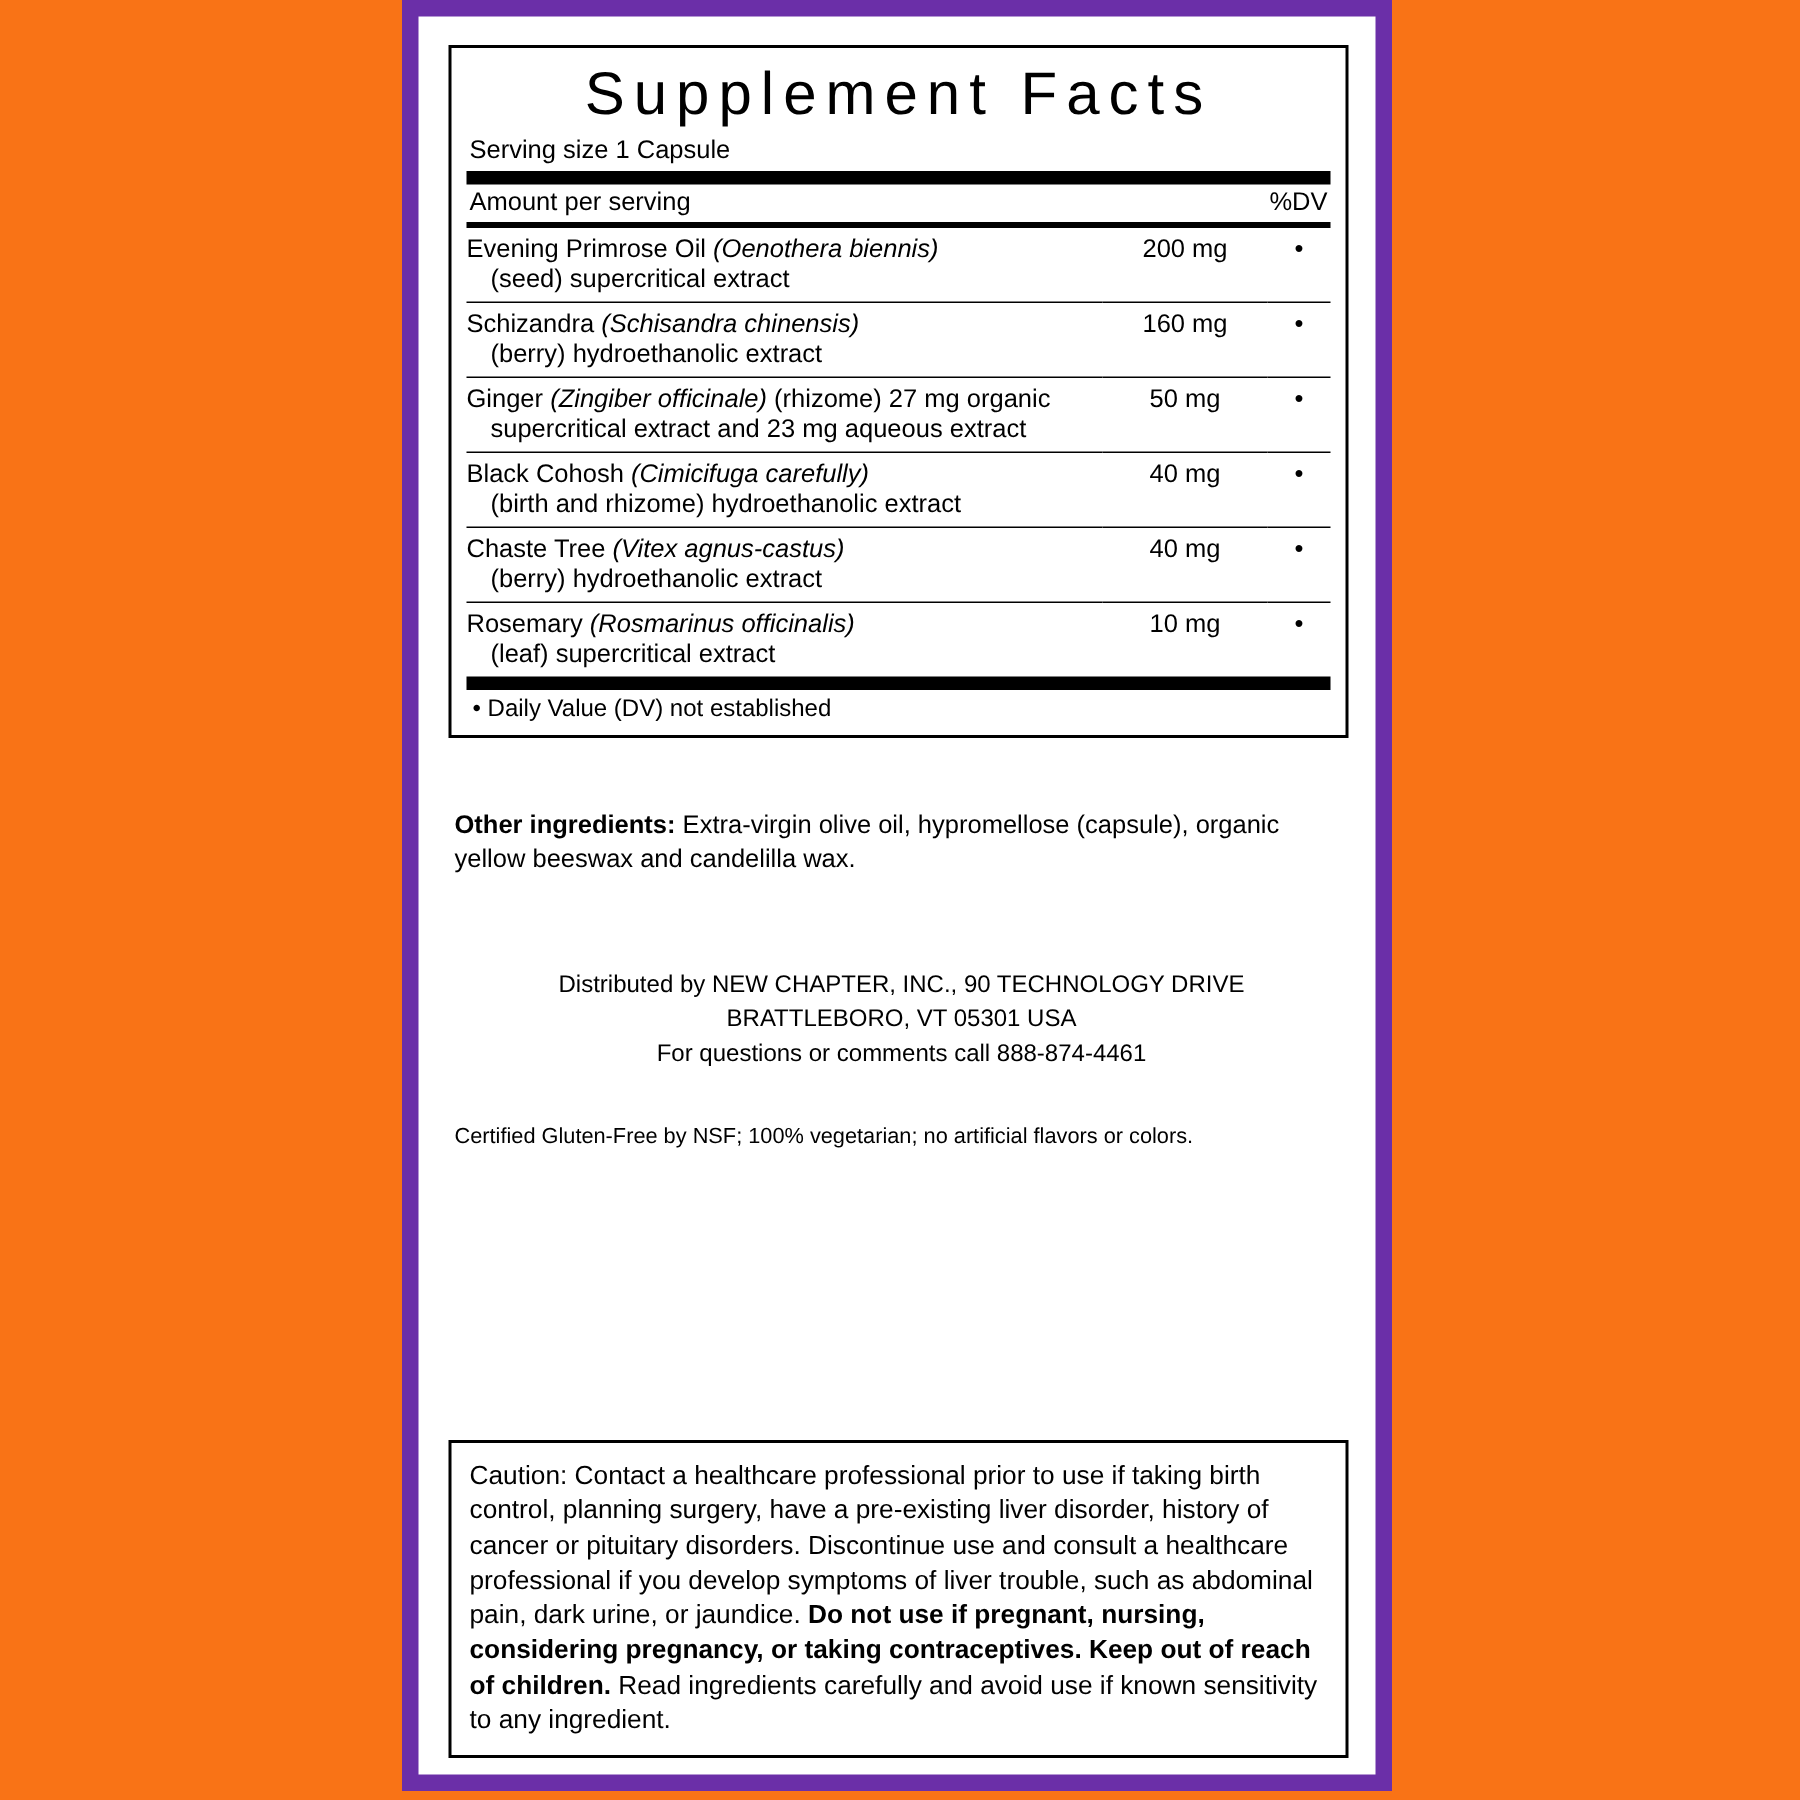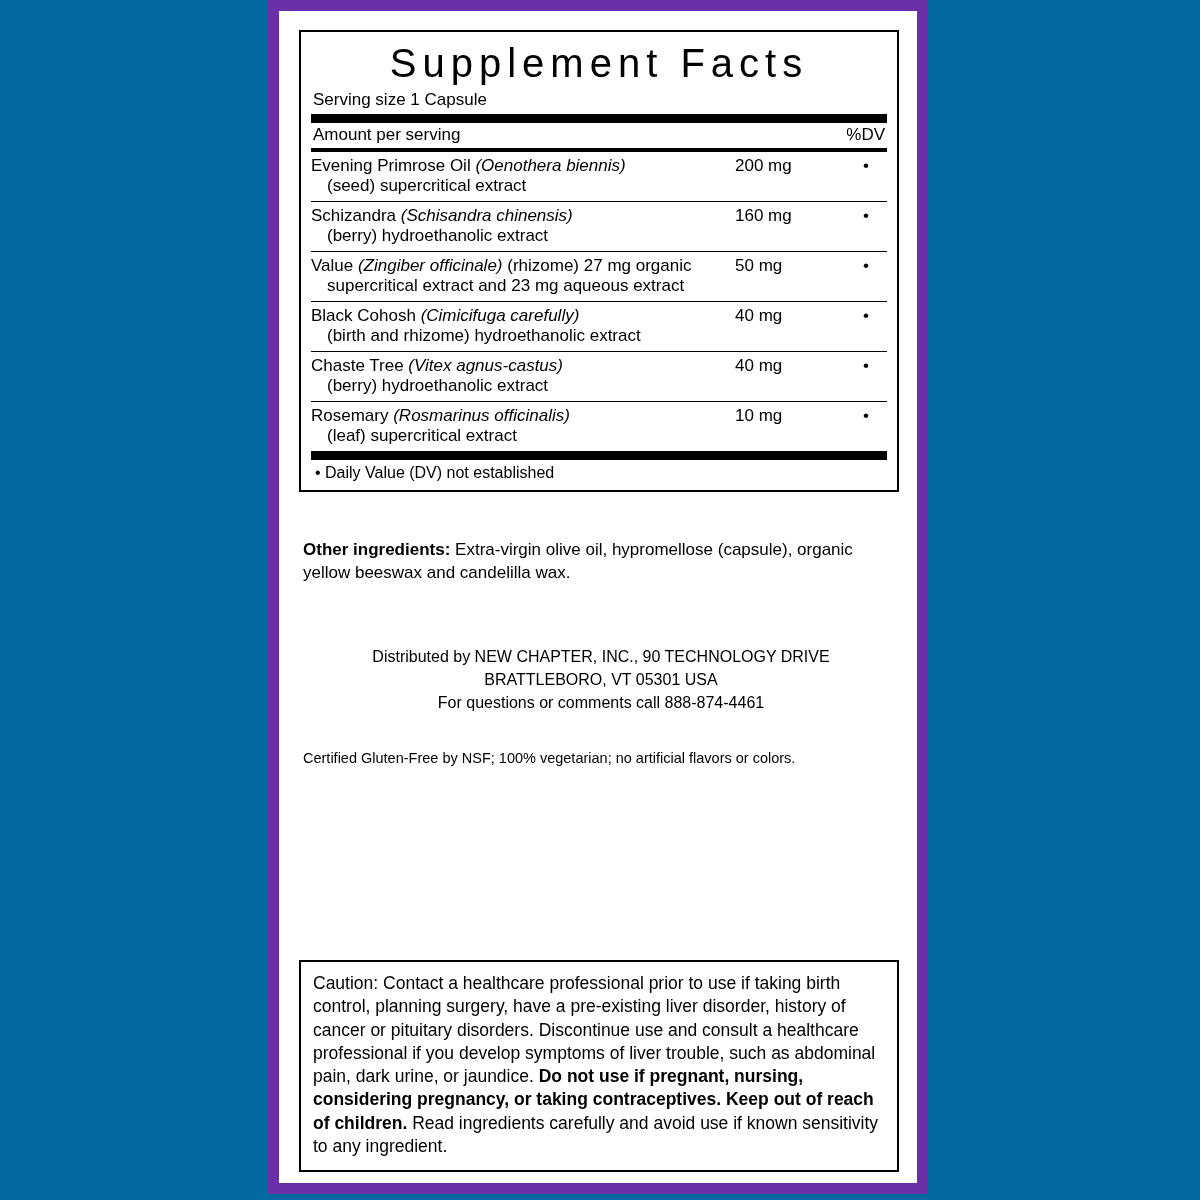--- a/index.html
+++ b/index.html
@@ -12,21 +12,21 @@
     height: 1200px;
     font-family: "Liberation Sans", sans-serif;
     color: #000;
     overflow: hidden;
   }
 
   .page {
     position: relative;
     width: 1200px;
     height: 1200px;
-    background: #0369a1;
+    background: #f97316;
   }
 
   
   .purple-frame {
     position: absolute;
     left: 268px;
     top: 0px;
     width: 660px;
     height: 1194px;
     border: 11px solid #6b2fa8;
@@ -90,21 +90,21 @@
     vertical-align: top;
     padding: 4px 0 5px 0;
     border-bottom: 1px solid #000;
     margin-left: 20px;
   }
   table.sf-table tr:last-child td {
     border-bottom: none;
   }
   td.ing { padding-left: 2px; }
   td.amt {
-    text-align: left;
+    text-align: center;
     white-space: nowrap;
     padding-right: 22px;
     width: 110px;
   }
   td.dv {
     text-align: center;
     width: 42px;
   }
   .ing-sub { display: block; padding-left: 16px; }
   .ital { font-style: italic; }
@@ -200,21 +200,21 @@
               <span>Schizandra</span>
               <span class="ital">(Schisandra chinensis)</span>
               <span class="ing-sub">(berry) hydroethanolic extract</span>
             </td>
             <td class="amt">160 mg</td>
             <td class="dv">•</td>
           </tr>
 
           <tr>
             <td class="ing">
-              <span>Value</span>
+              <span>Ginger</span>
               <span class="ital">(Zingiber officinale)</span>
               <span>(rhizome) 27 mg organic</span>
               <span class="ing-sub">supercritical extract and 23 mg aqueous extract</span>
             </td>
             <td class="amt">50 mg</td>
             <td class="dv">•</td>
           </tr>
 
           <tr>
             <td class="ing">

